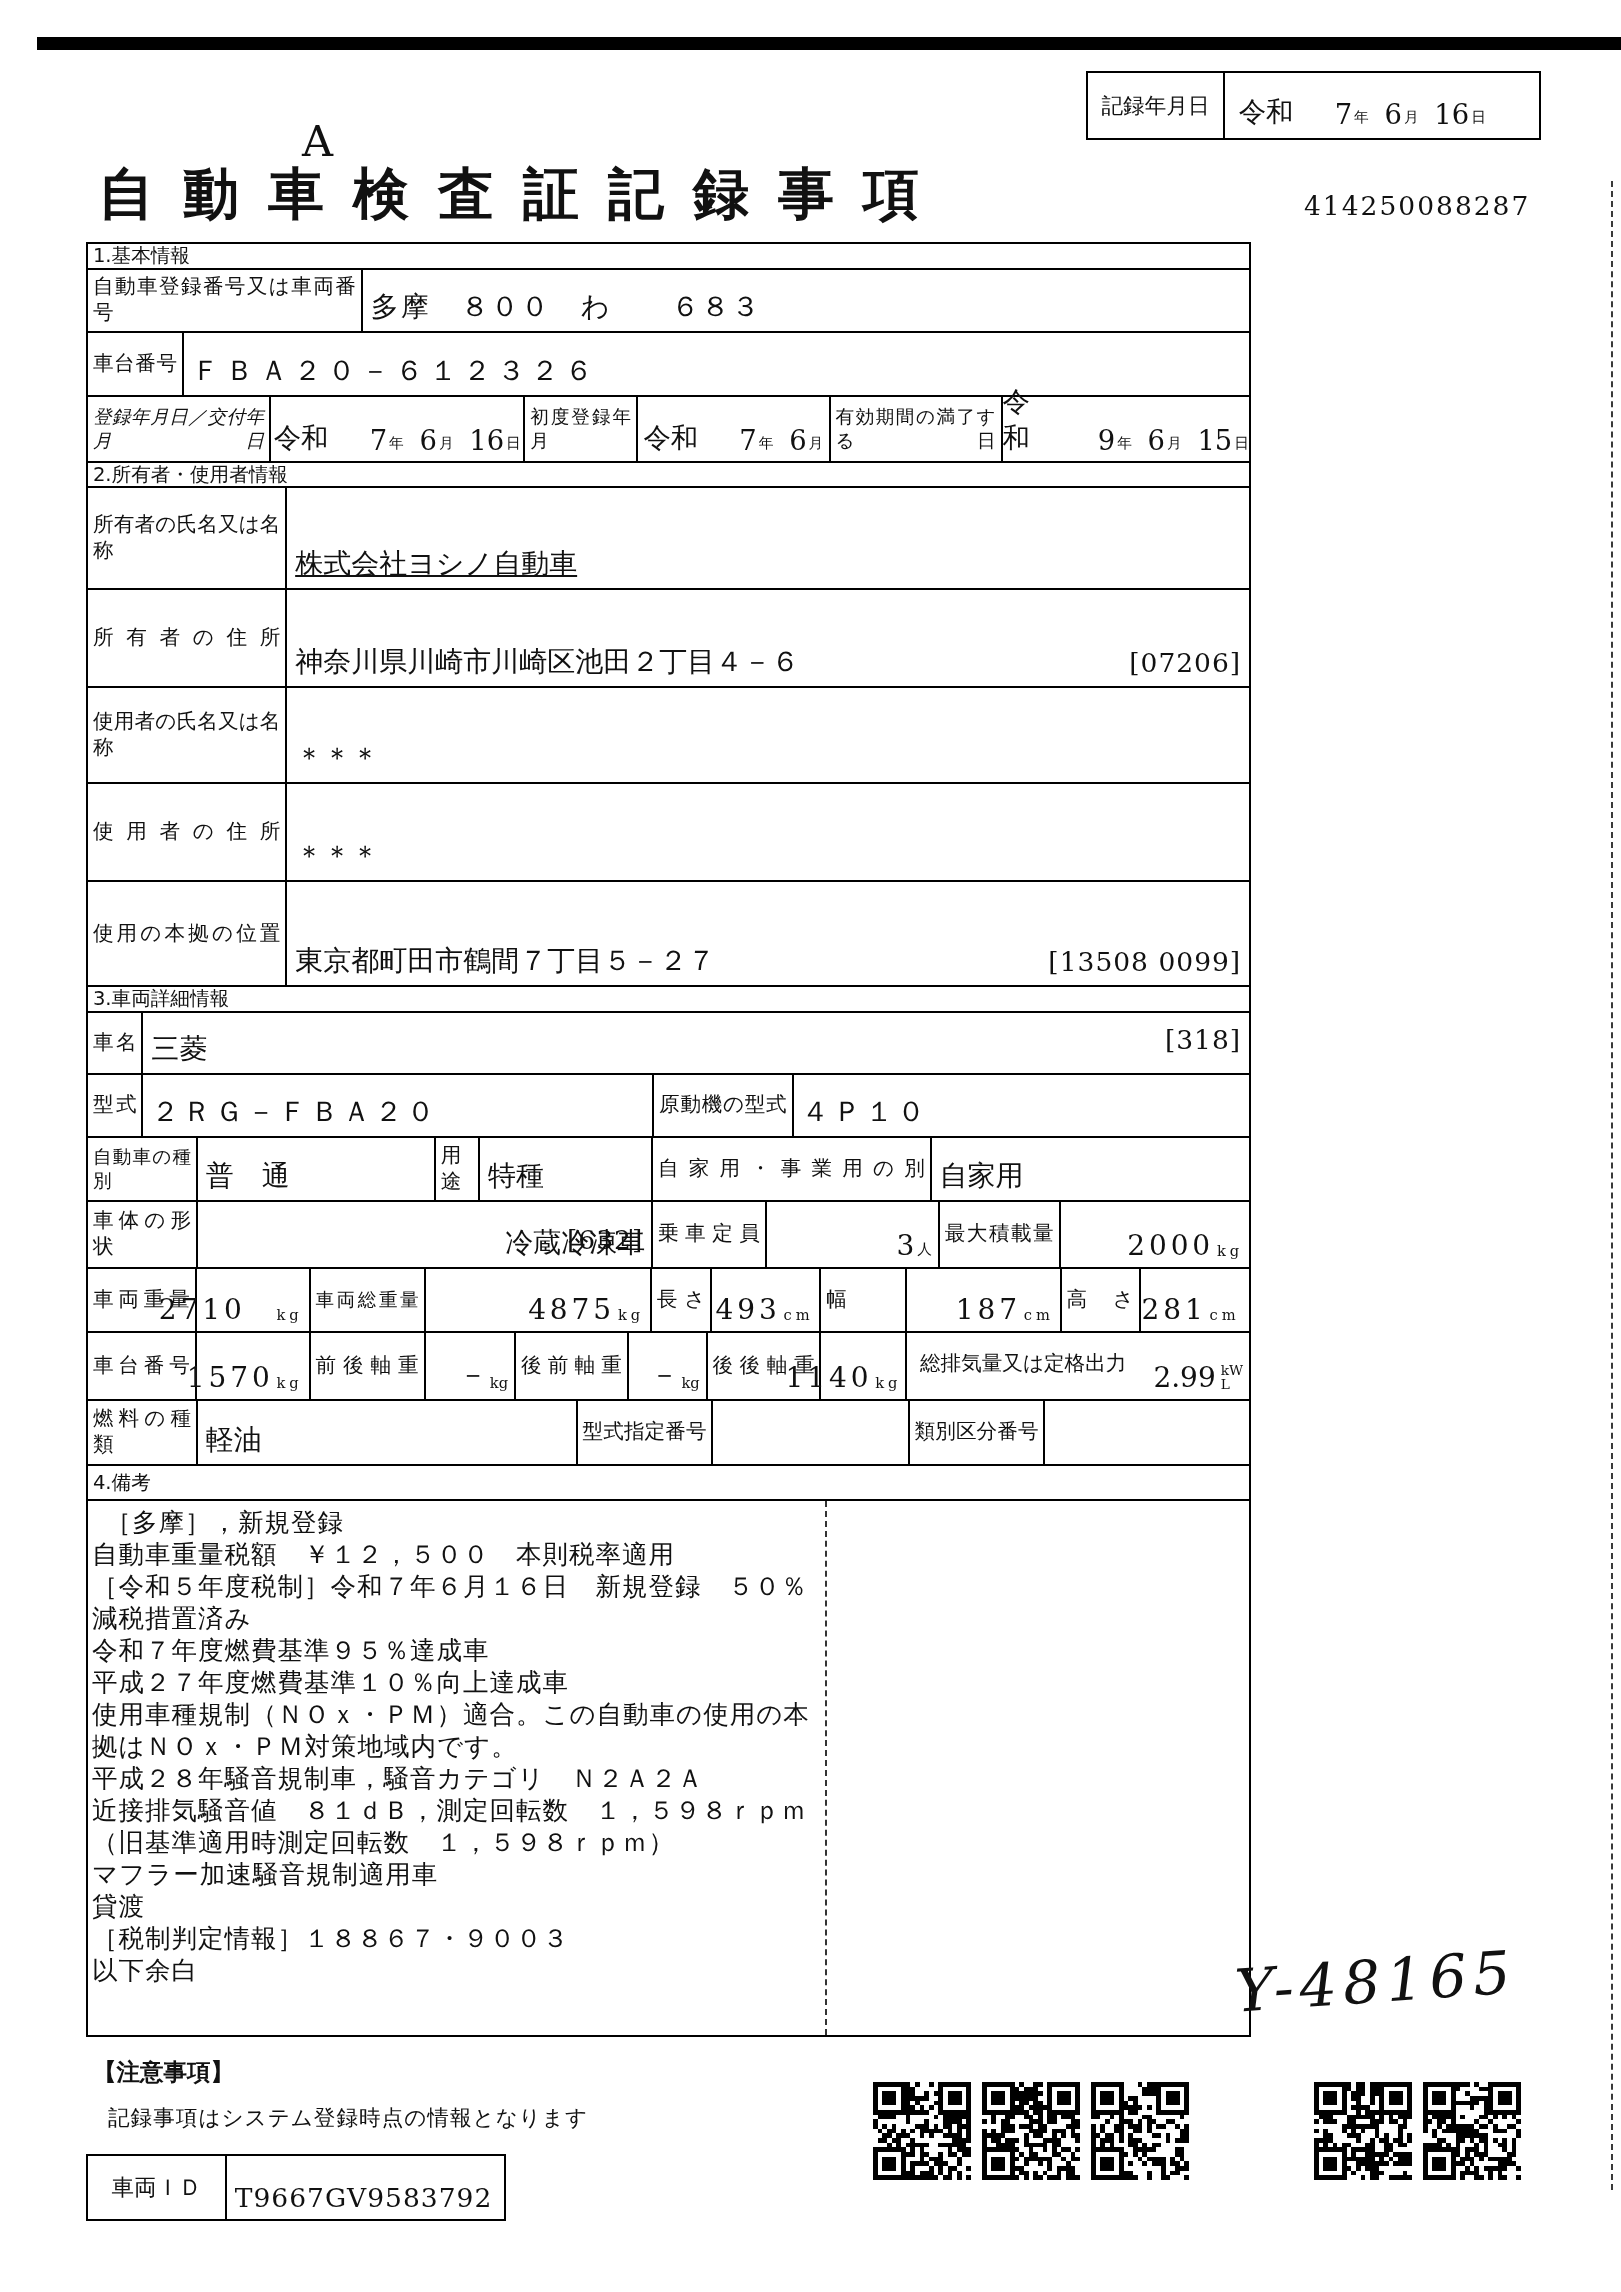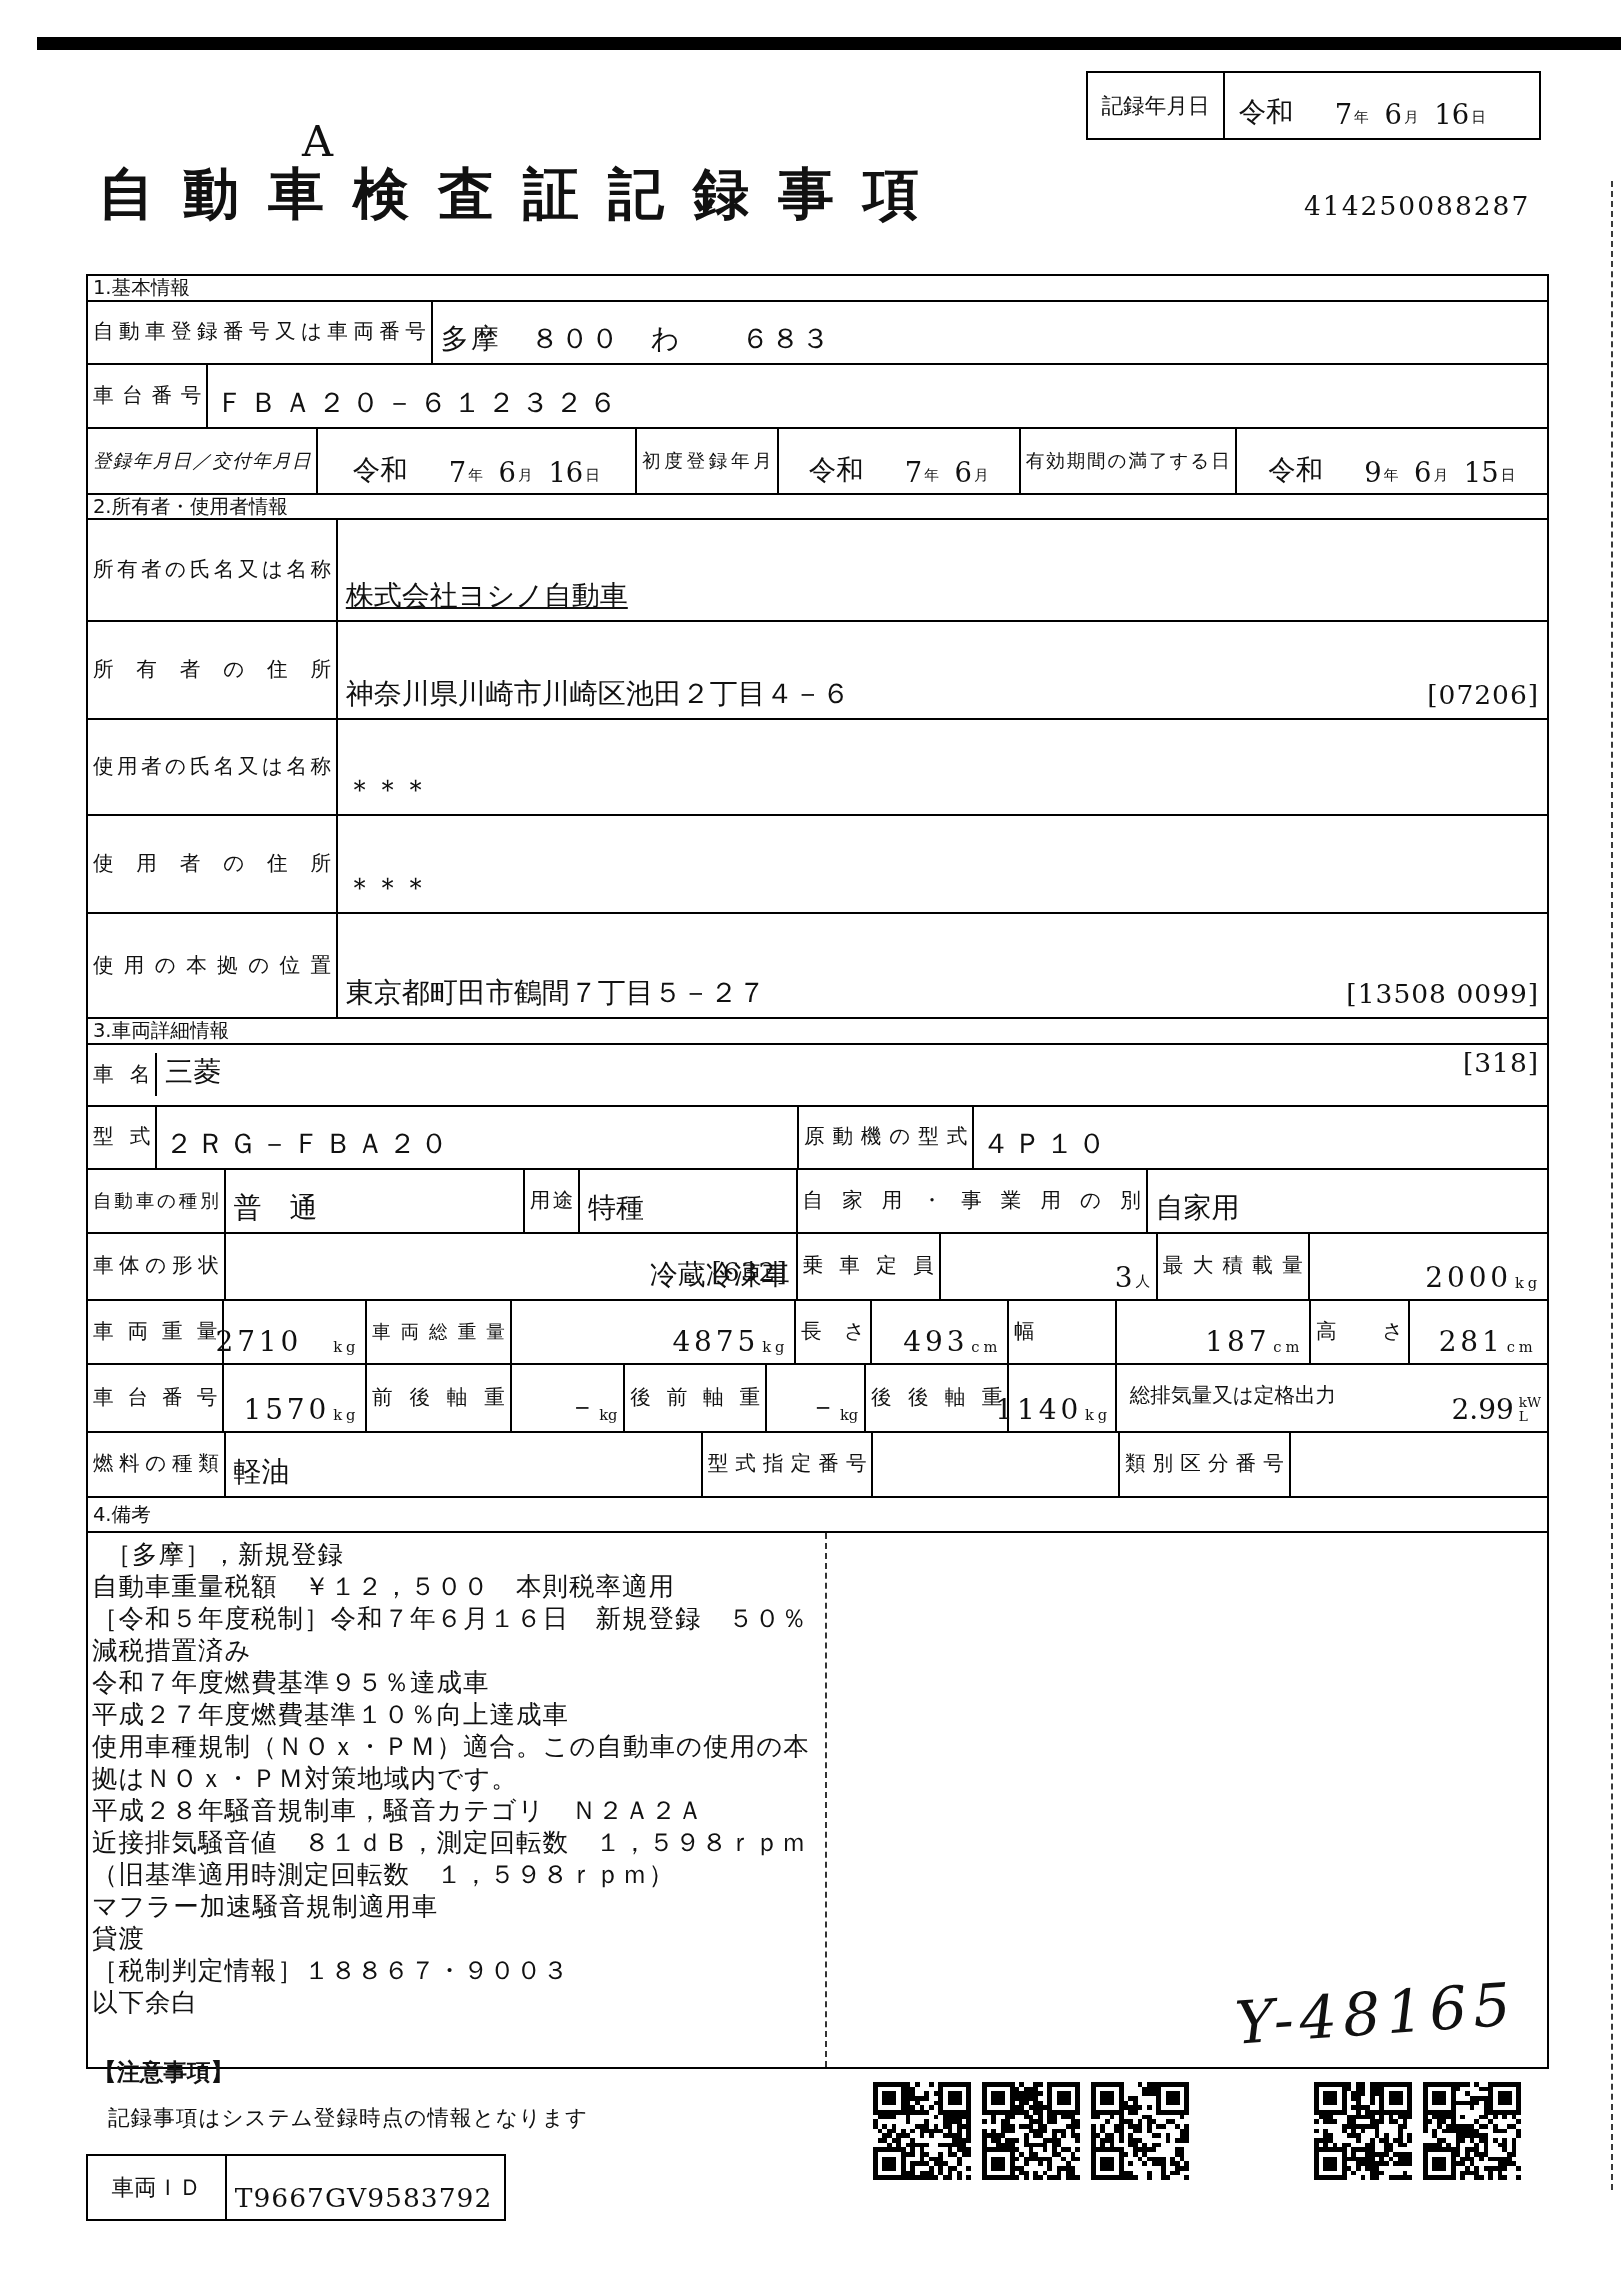--- a/index.html
+++ b/index.html
@@ -16,21 +16,21 @@
   .right-dash{position:absolute;left:1611px;top:181px;height:2009px;width:0;border-left:2.9px dashed #3a3a3a;}
   
   .record-box{position:absolute;left:1086px;top:71px;width:455px;height:69px;border:2.9px solid #000;display:flex;box-sizing:border-box;}
   .record-box .rlabel{width:137px;border-right:2.9px solid #000;display:flex;align-items:center;justify-content:center;font-family:"DejaVu Sans",sans-serif;font-size:21.6px;box-sizing:border-box;}
   .record-box .rvalue{flex:1;display:flex;align-items:flex-end;justify-content:flex-start;padding:0 5.9px 7.8px 13.7px;}
   
   .corner-a{position:absolute;left:302px;top:116px;font-size:43px;font-family:"DejaVu Serif",serif;}
   .doc-title{position:absolute;left:98px;top:157px;margin:0;font-size:56px;font-weight:600;letter-spacing:29px;font-family:"DejaVu Serif",serif;white-space:nowrap;}
   .cert-no{position:absolute;left:1304px;top:190px;width:211px;text-align:right;font-size:26.5px;letter-spacing:2px;}
   
-  .doc-table{position:absolute;left:86px;top:242px;width:1463px;border:2.9px solid #000;box-sizing:border-box;background:#fff;margin-top:32px;}
+  .doc-table{position:absolute;left:86px;top:242px;width:1165px;border:2.9px solid #000;box-sizing:border-box;background:#fff;}
   .trow{display:flex;border-top:2px solid #000;box-sizing:border-box;}
   .trow:first-child{border-top:none;}
   .sec-h{display:flex;align-items:center;padding-left:4.9px;font-family:"DejaVu Sans",sans-serif;font-size:19.6px;box-sizing:border-box;}
   .cell{box-sizing:border-box;border-left:2px solid #000;display:flex;min-width:0;}
   .cell.first{border-left:none;}
   .lb{font-family:"DejaVu Sans",sans-serif;align-items:center;padding:0 4.9px;font-size:20.6px;text-align:justify;}
   .lb > span{width:100%;text-align:justify;text-align-last:justify;line-height:1.25;}
   .vl{align-items:flex-end;padding:0 5.9px 4.9px 7.8px;font-size:28px;}
   .vl.num{justify-content:flex-end;text-align:right;}
   .u-sm{font-size:14.7px;margin-left:2.9px;padding-bottom:2.9px;align-self:flex-end;}
@@ -184,21 +184,21 @@
         <span>使用の本拠の位置</span>
       </div>
     <div class="cell vl valbox" style="width:83%;">
       <span>東京都町田市鶴間７丁目５－２７</span>
       <span class="code-abs">[13508 0099]</span>
     </div>
   </div>
 
   <div class="trow sec-h" style="height:25.5px;">3.車両詳細情報</div>
 
-  <div class="trow" style="height:62px;align-items:center;">
+  <div class="trow" style="height:62px;">
     <div class="cell first lb" style="width:4.6%;">
         <span>車名</span>
       </div>
     <div class="cell vl valbox" style="width:95.4%;">
       <span>三菱</span>
       <span class="code-abs" style="bottom:17.6px;">[318]</span>
     </div>
   </div>
 
   <div class="trow" style="height:63px;">

